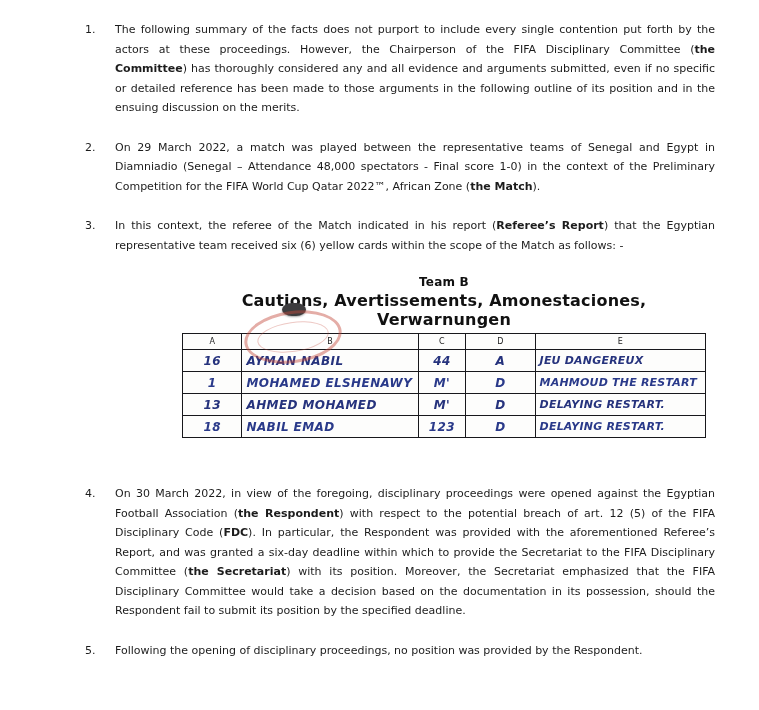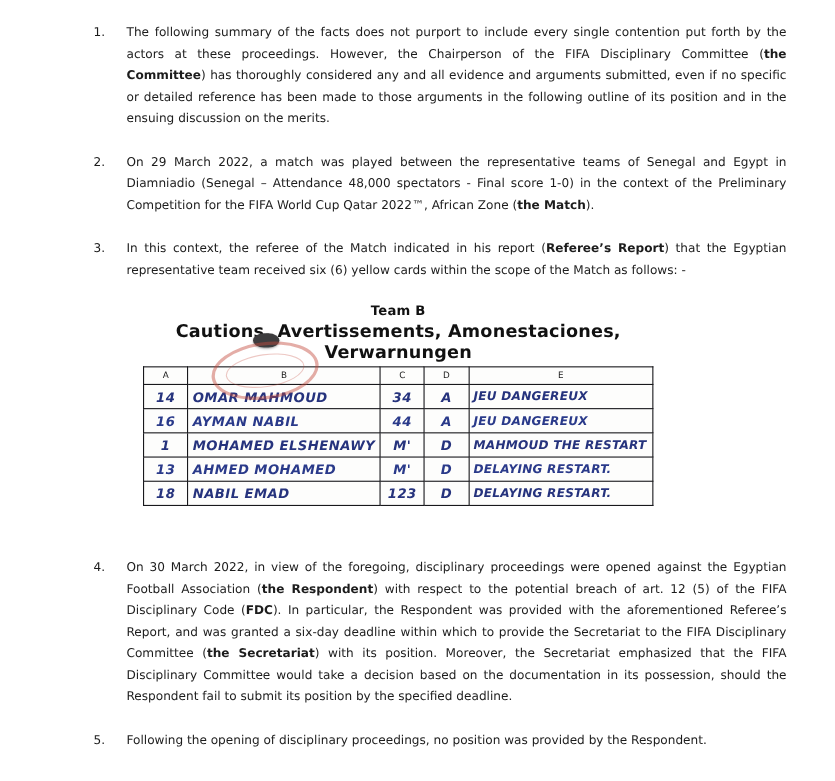--- a/index.html
+++ b/index.html
@@ -10,22 +10,22 @@
   }
   .page{padding:20px 44px 0 85px;}
   .para{display:flex;margin-bottom:20px;}
   .num{flex:0 0 30px;font-size:11px;line-height:19.5px;}
   .text{flex:1;font-size:11px;line-height:19.5px;text-align:justify;}
   .text strong{font-weight:bold;}
 
   
   .figure{
     position:relative;
-    margin:6px 0 46px 45px;
-    width:464px;
+    margin:6px 0 46px 97px;
+    width:524px;
   }
   .fig-title{
     text-align:center;font-weight:bold;font-size:12px;color:#111;
     margin-bottom:2px;letter-spacing:.2px;
   }
   .fig-subtitle{
     text-align:center;font-weight:bold;font-size:16px;color:#111;
     margin-bottom:4px;letter-spacing:.2px;
   }
   table.cards{
@@ -99,27 +99,20 @@
         <tr>
           <th class="col-a">A</th>
           <th class="col-b">B</th>
           <th class="col-c">C</th>
           <th class="col-d">D</th>
           <th class="col-e">E</th>
         </tr>
       </thead>
       <tbody>
         <tr>
-          <td class="hw center">14</td>
-          <td class="hw">OMAR MAHMOUD</td>
-          <td class="hw center">34</td>
-          <td class="hw center">A</td>
-          <td class="hw small">JEU DANGEREUX</td>
-        </tr>
-        <tr>
           <td class="hw center">16</td>
           <td class="hw">AYMAN NABIL</td>
           <td class="hw center">44</td>
           <td class="hw center">A</td>
           <td class="hw small">JEU DANGEREUX</td>
         </tr>
         <tr>
           <td class="hw center">1</td>
           <td class="hw">MOHAMED ELSHENAWY</td>
           <td class="hw center">M'</td>

